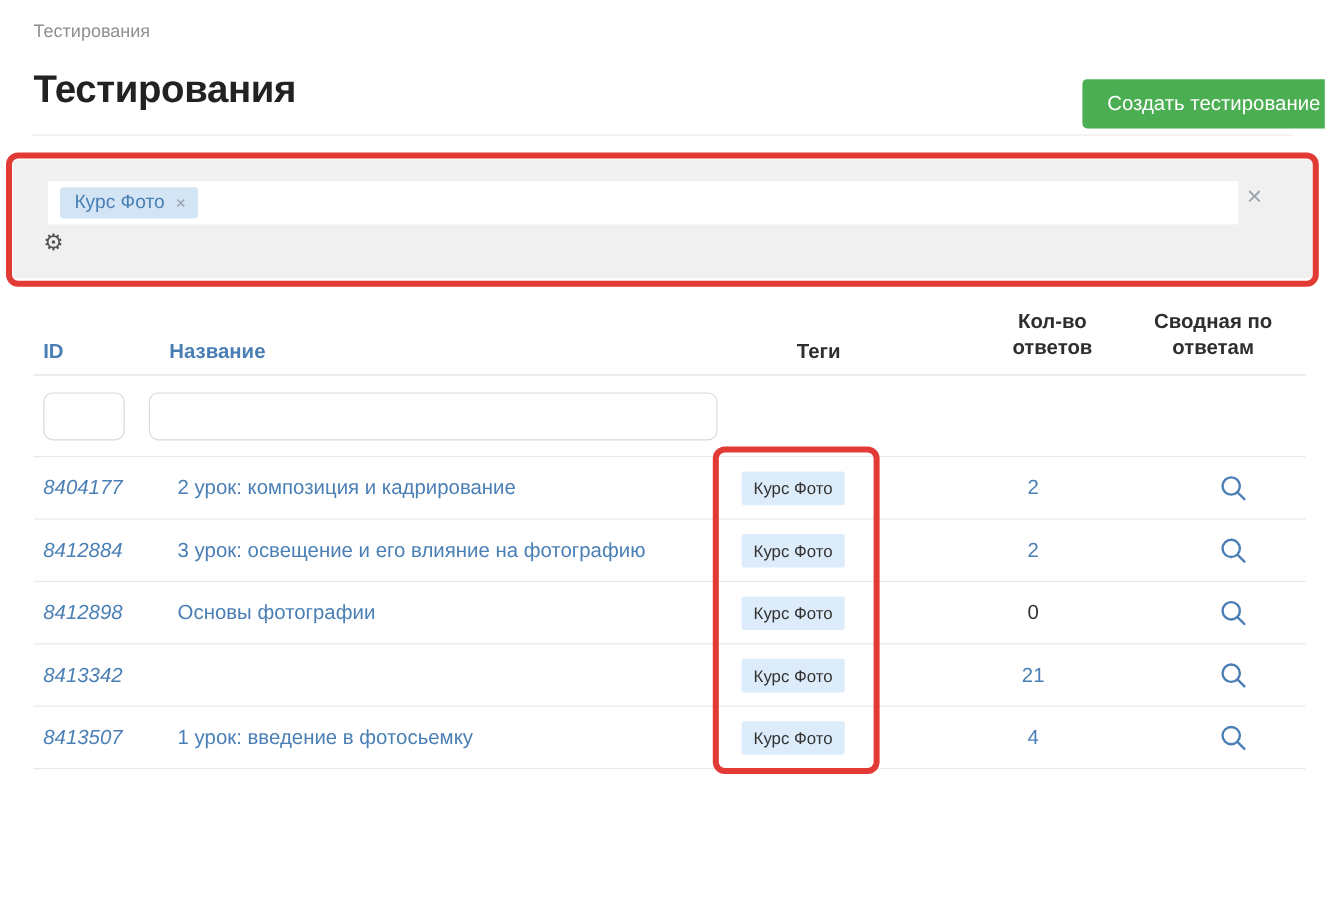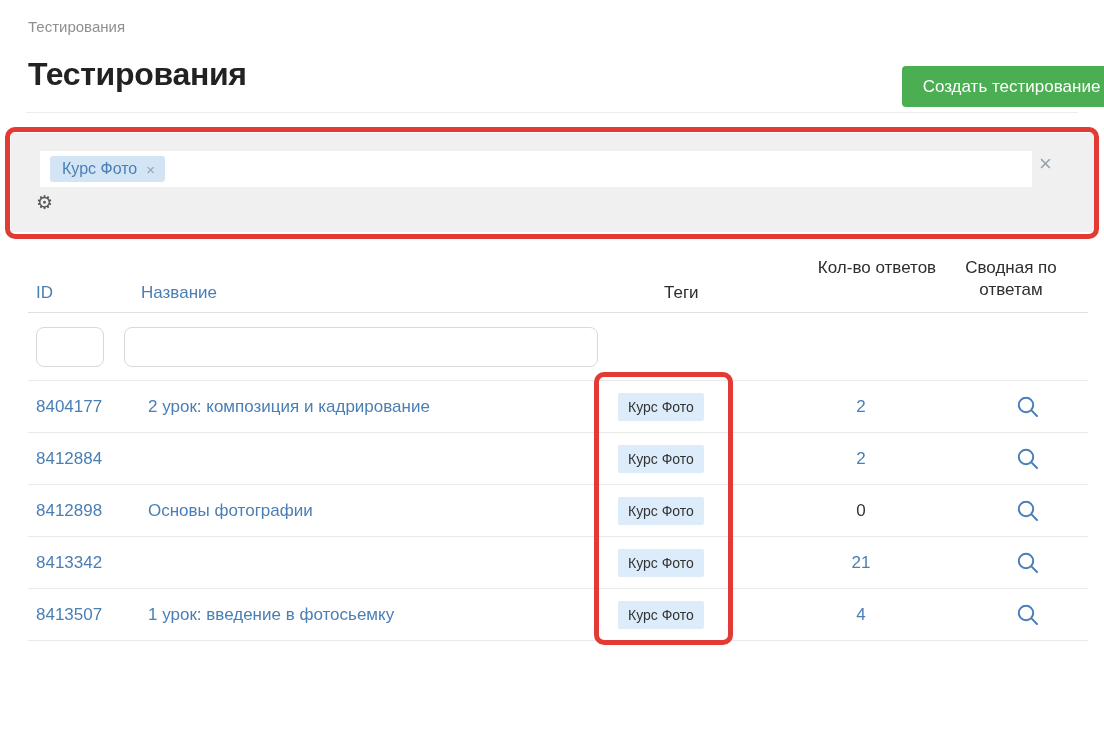--- a/index.html
+++ b/index.html
@@ -28,40 +28,40 @@
   .filter-panel{position:absolute;left:11px;top:133px;width:1083px;height:99px;background:var(--panel-bg);}
   .tag-input{position:absolute;left:40px;top:151px;width:992px;height:36px;background:#fff;cursor:text;}
   .tag-chip{
     position:absolute;left:50px;top:156px;height:26px;background:var(--chip-bg);border-radius:3px;
     display:flex;align-items:center;gap:9px;padding:0 10px 0 12px;font-size:16px;color:var(--blue);
   }
   .chip-x{color:#98a3ad;font-size:15px;cursor:pointer;line-height:1;}
   .filter-clear{position:absolute;left:1039px;top:153px;font-size:22px;color:#9aa4ac;cursor:pointer;line-height:1;}
   .filter-gear{position:absolute;left:36px;top:193px;font-size:19px;color:#555;cursor:pointer;line-height:1;}
 
-  .th{position:absolute;font-size:17px;font-weight:400;color:#2e2e2e;line-height:22px;}
+  .th{position:absolute;font-size:17px;font-weight:700;color:#2e2e2e;line-height:22px;}
   .th-link{color:var(--blue);cursor:pointer;}
   .th-id{left:36px;top:282px;}
   .th-name{left:141px;top:282px;text-align:center;}
   .th-tags{left:616px;top:282px;margin-left:48px;}
   .th-count{left:813px;top:257px;width:128px;text-align:center;}
   .th-summary{left:941px;top:257px;width:140px;text-align:center;}
   .header-divider{position:absolute;left:28px;top:312px;width:1060px;height:1px;background:#e0e0e0;}
 
   .col-filter{
     position:absolute;top:327px;height:40px;border:1px solid #d9d9d9;border-radius:8px;
     background:#fff;font-size:16px;padding:0 10px;outline:none;font-family:inherit;color:#333;
   }
   .f-id{left:36px;width:68px;}
   .f-name{left:124px;width:474px;}
 
   .row{position:absolute;left:28px;width:1060px;height:52px;border-top:1px solid #e9e9e9;}
   .table-bottom{position:absolute;left:28px;top:640px;width:1060px;height:1px;background:#e9e9e9;}
   .cell{position:absolute;top:50%;transform:translateY(-50%);font-size:17px;}
-  .c-id{left:8px;color:var(--blue);cursor:pointer;}
+  .c-id{left:8px;color:var(--blue);cursor:pointer;font-style:italic;}
   .c-name{left:96px;color:var(--blue);cursor:pointer;margin-left:24px;}
   .c-tag{left:590px;background:var(--tag-bg);color:#333;font-size:14px;padding:6px 10px;border-radius:2px;}
   .c-count{left:768px;width:130px;text-align:center;color:var(--blue);cursor:pointer;}
   .c-count.plain{color:#333;cursor:default;}
   .c-icon{left:930px;width:140px;display:flex;justify-content:center;cursor:pointer;}
   .c-icon svg{display:block;}
 </style>
 </head>
 <body>
 
@@ -102,20 +102,21 @@
     <span class="cell c-icon">
       <svg width="24" height="24" viewBox="0 0 24 24" fill="none">
         <circle cx="10" cy="10" r="7.2" stroke="#4a7fb5" stroke-width="2"></circle>
         <line x1="15.4" y1="15.4" x2="21" y2="21" stroke="#4a7fb5" stroke-width="2" stroke-linecap="round"></line>
       </svg>
     </span>
   </div>
 
   <div class="row" style="top: 432px;">
     <span class="cell c-id">8412884</span>
+    <span class="cell c-name">3 урок: освещение и его влияние на фотографию</span>
     <span class="cell c-tag">Курс Фото</span>
     <span class="cell c-count">2</span>
     <span class="cell c-icon">
       <svg width="24" height="24" viewBox="0 0 24 24" fill="none">
         <circle cx="10" cy="10" r="7.2" stroke="#4a7fb5" stroke-width="2"></circle>
         <line x1="15.4" y1="15.4" x2="21" y2="21" stroke="#4a7fb5" stroke-width="2" stroke-linecap="round"></line>
       </svg>
     </span>
   </div>
 

